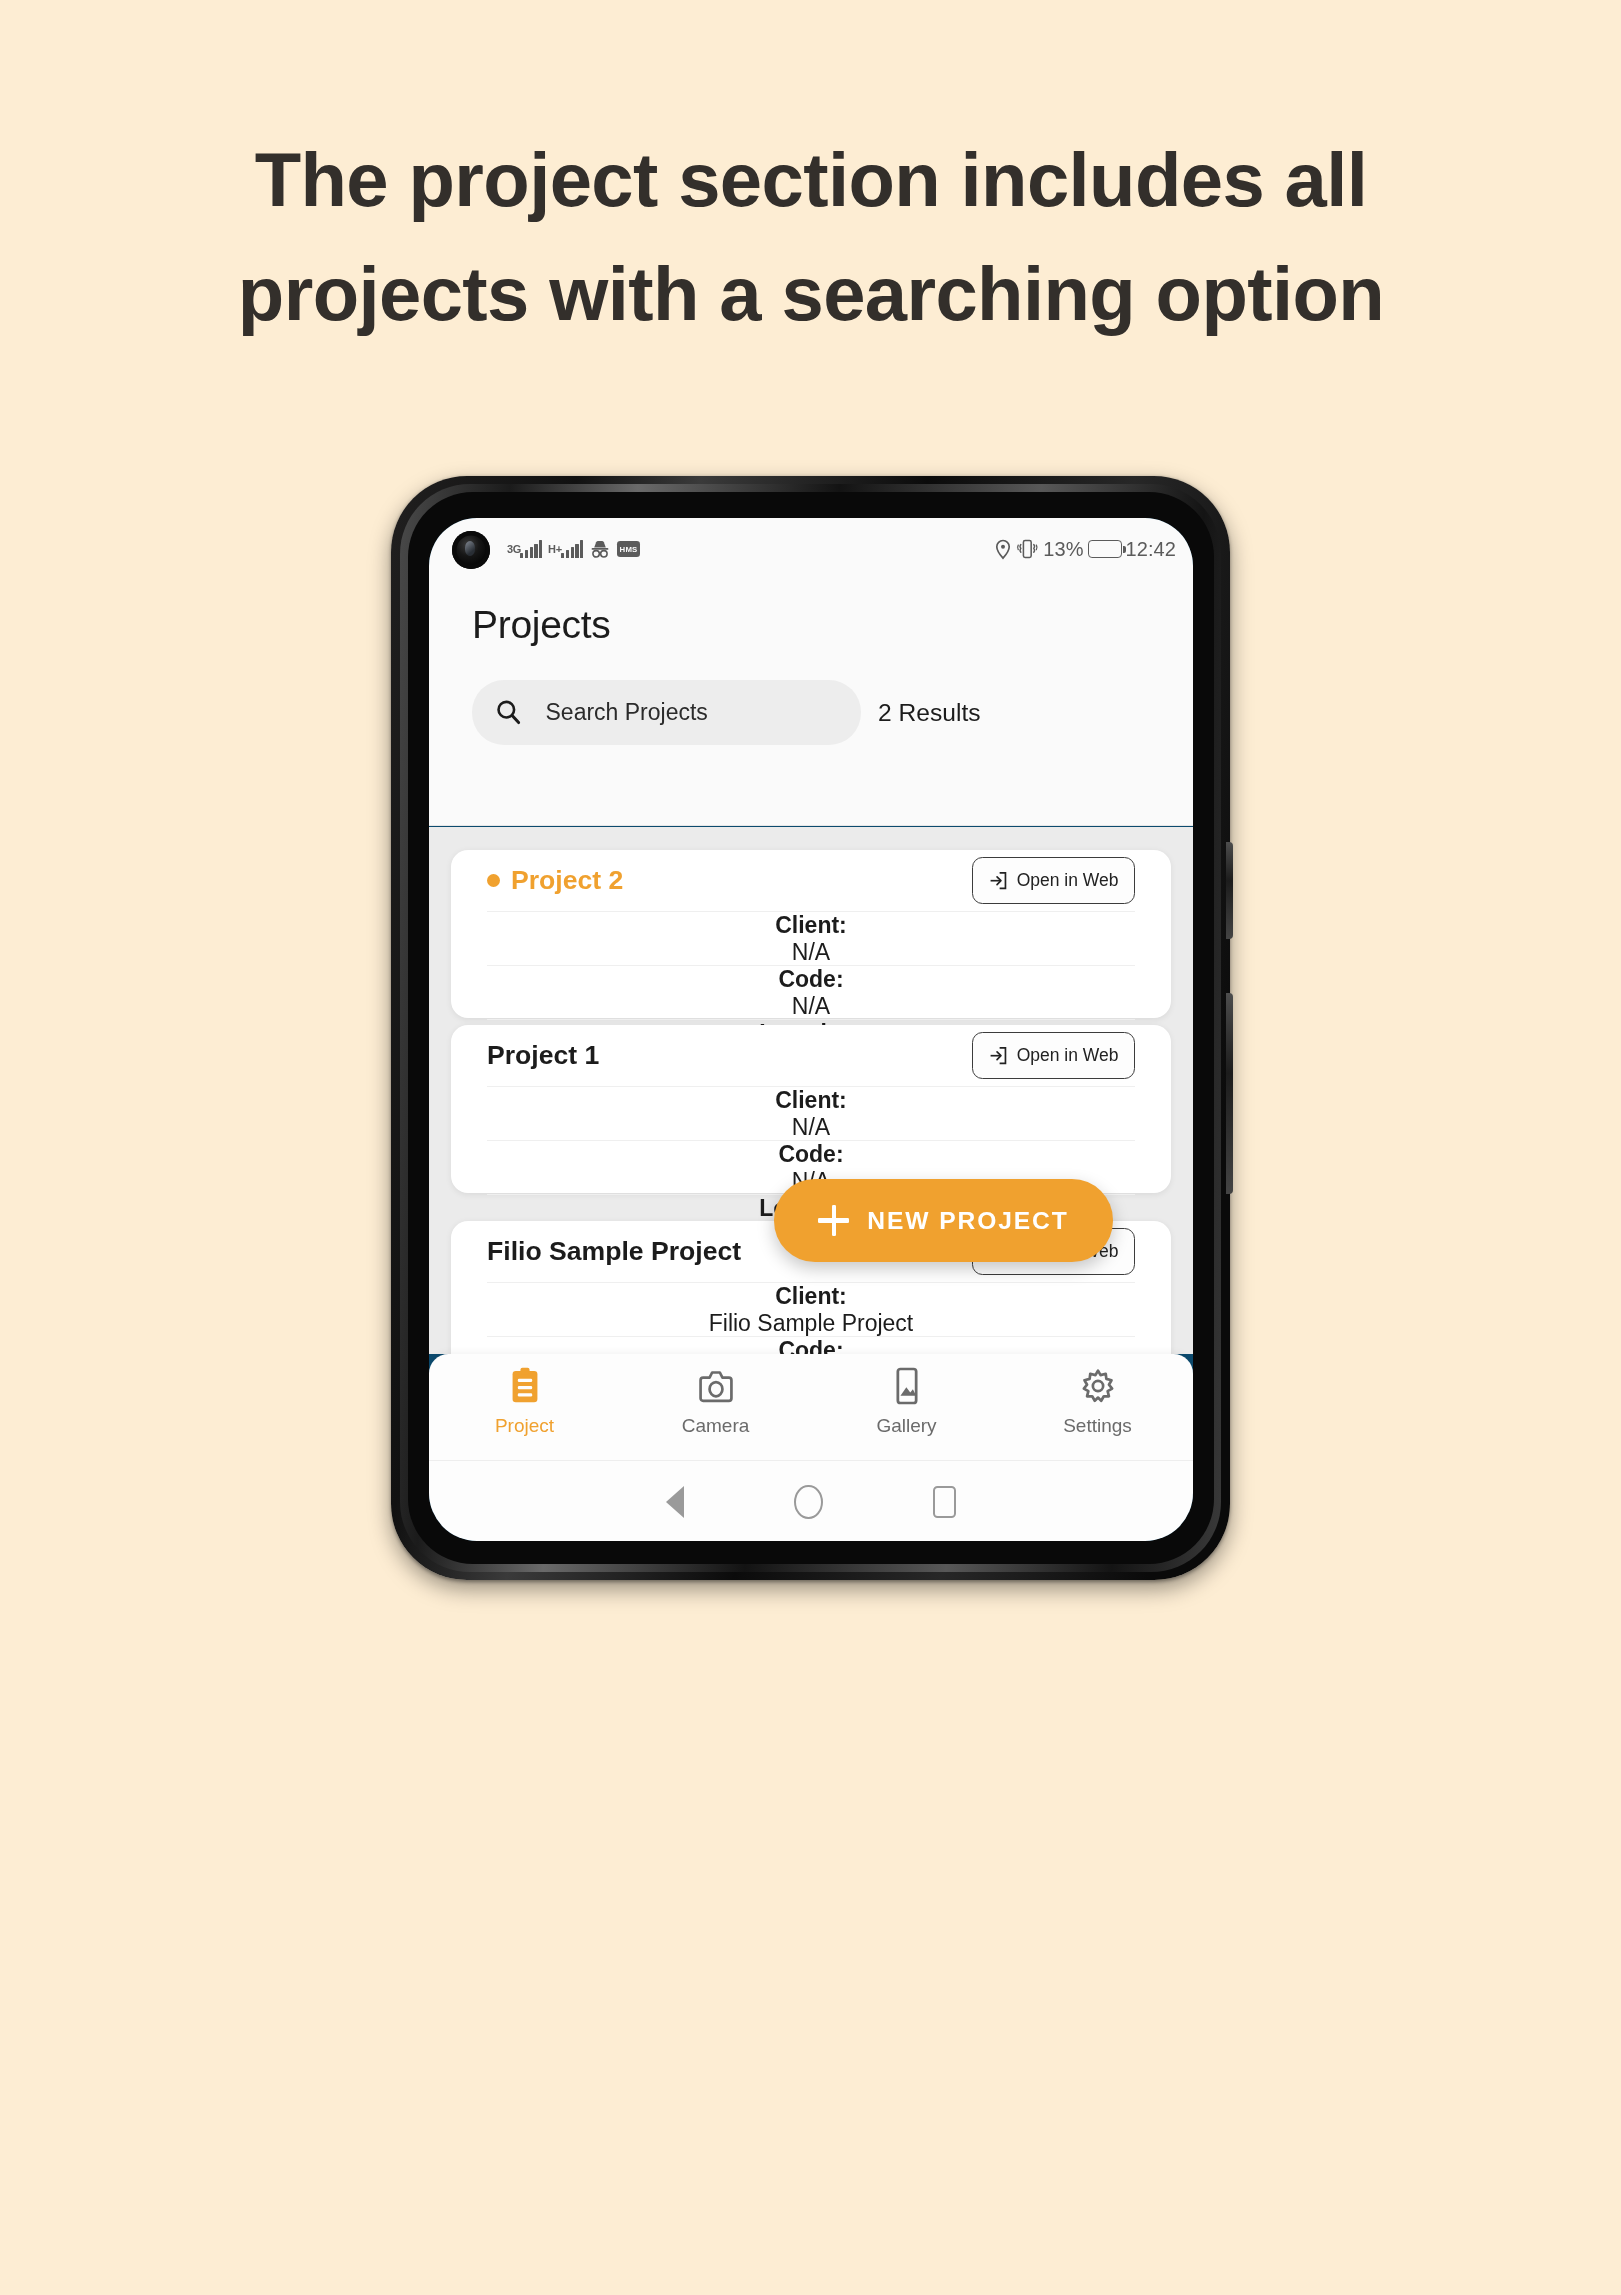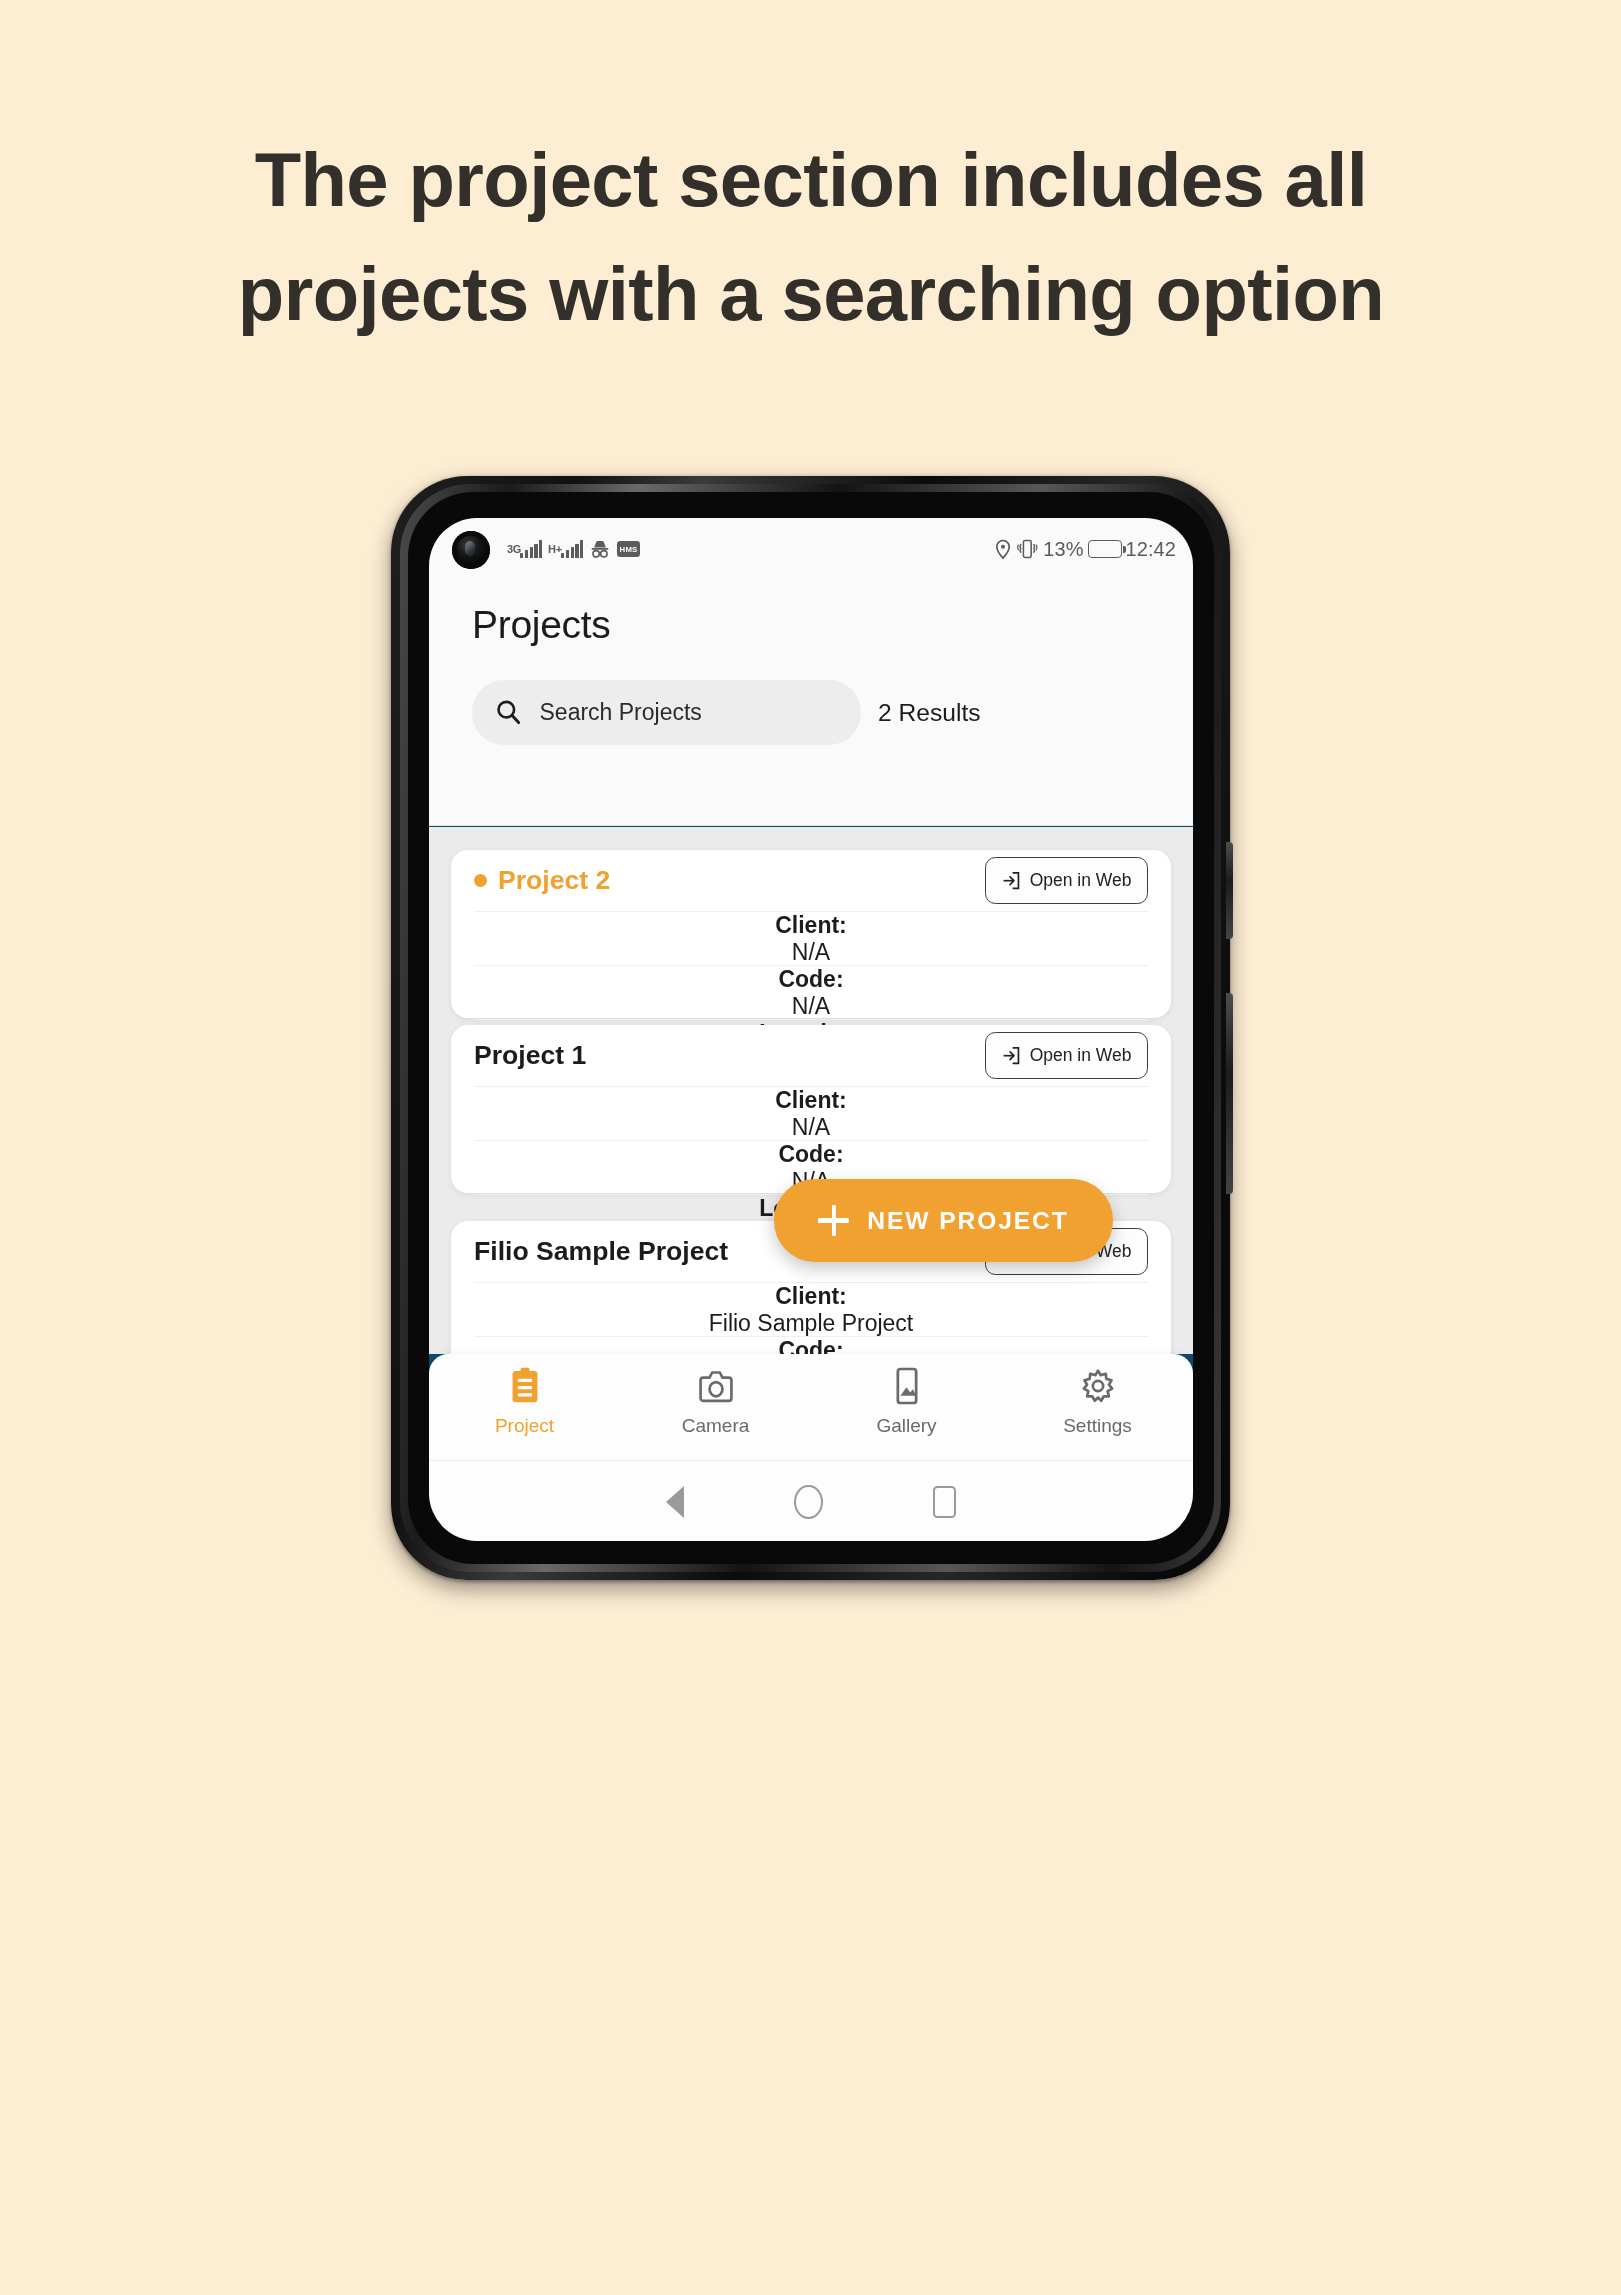--- a/index.html
+++ b/index.html
@@ -140,35 +140,35 @@
   .search-row {
     position: absolute; left: 43px; top: 100px;
     display: flex; align-items: center; gap: 17px;
   }
   .search-box {
     width: 389px; height: 65px;
     background: #EDEDED; border-radius: 32px;
     display: flex; align-items: center; gap: 17px;
     padding-left: 22px;
   }
-  .search-ph { font-size: 23px; color: #2B2B2B; }
+  .search-ph { font-size: 23px; color: #2B2B2B; margin-left: 6px; }
   .results-text { font-size: 24.6px; color: #1C1C1C; }
 
   
   .list-area {
     position: absolute; left: 0; top: 309px;
     width: 764px; height: 527px;
     background: #EBEBEB;
     overflow: hidden;
   }
   .card {
     position: absolute; left: 22px; width: 720px;
     background: #FFFFFF; border-radius: 17px;
     box-shadow: 0 1.9px 6.5px rgba(0,0,0,.07);
-    padding: 0 23px;
+    padding: 0 36px;
   }
   .card.c1 { top: 23px;  height: 168px; }
   .card.c2 { top: 198px; height: 168px; }
   .card.c3 { top: 394px; height: 168px; }
   .card-head {
     height: 61px; display: flex; align-items: center; justify-content: space-between;
   }
   .card-title {
     font-size: 26.6px; font-weight: 700; color: #1C1C1C;
     display: flex; align-items: center; gap: 11px;

